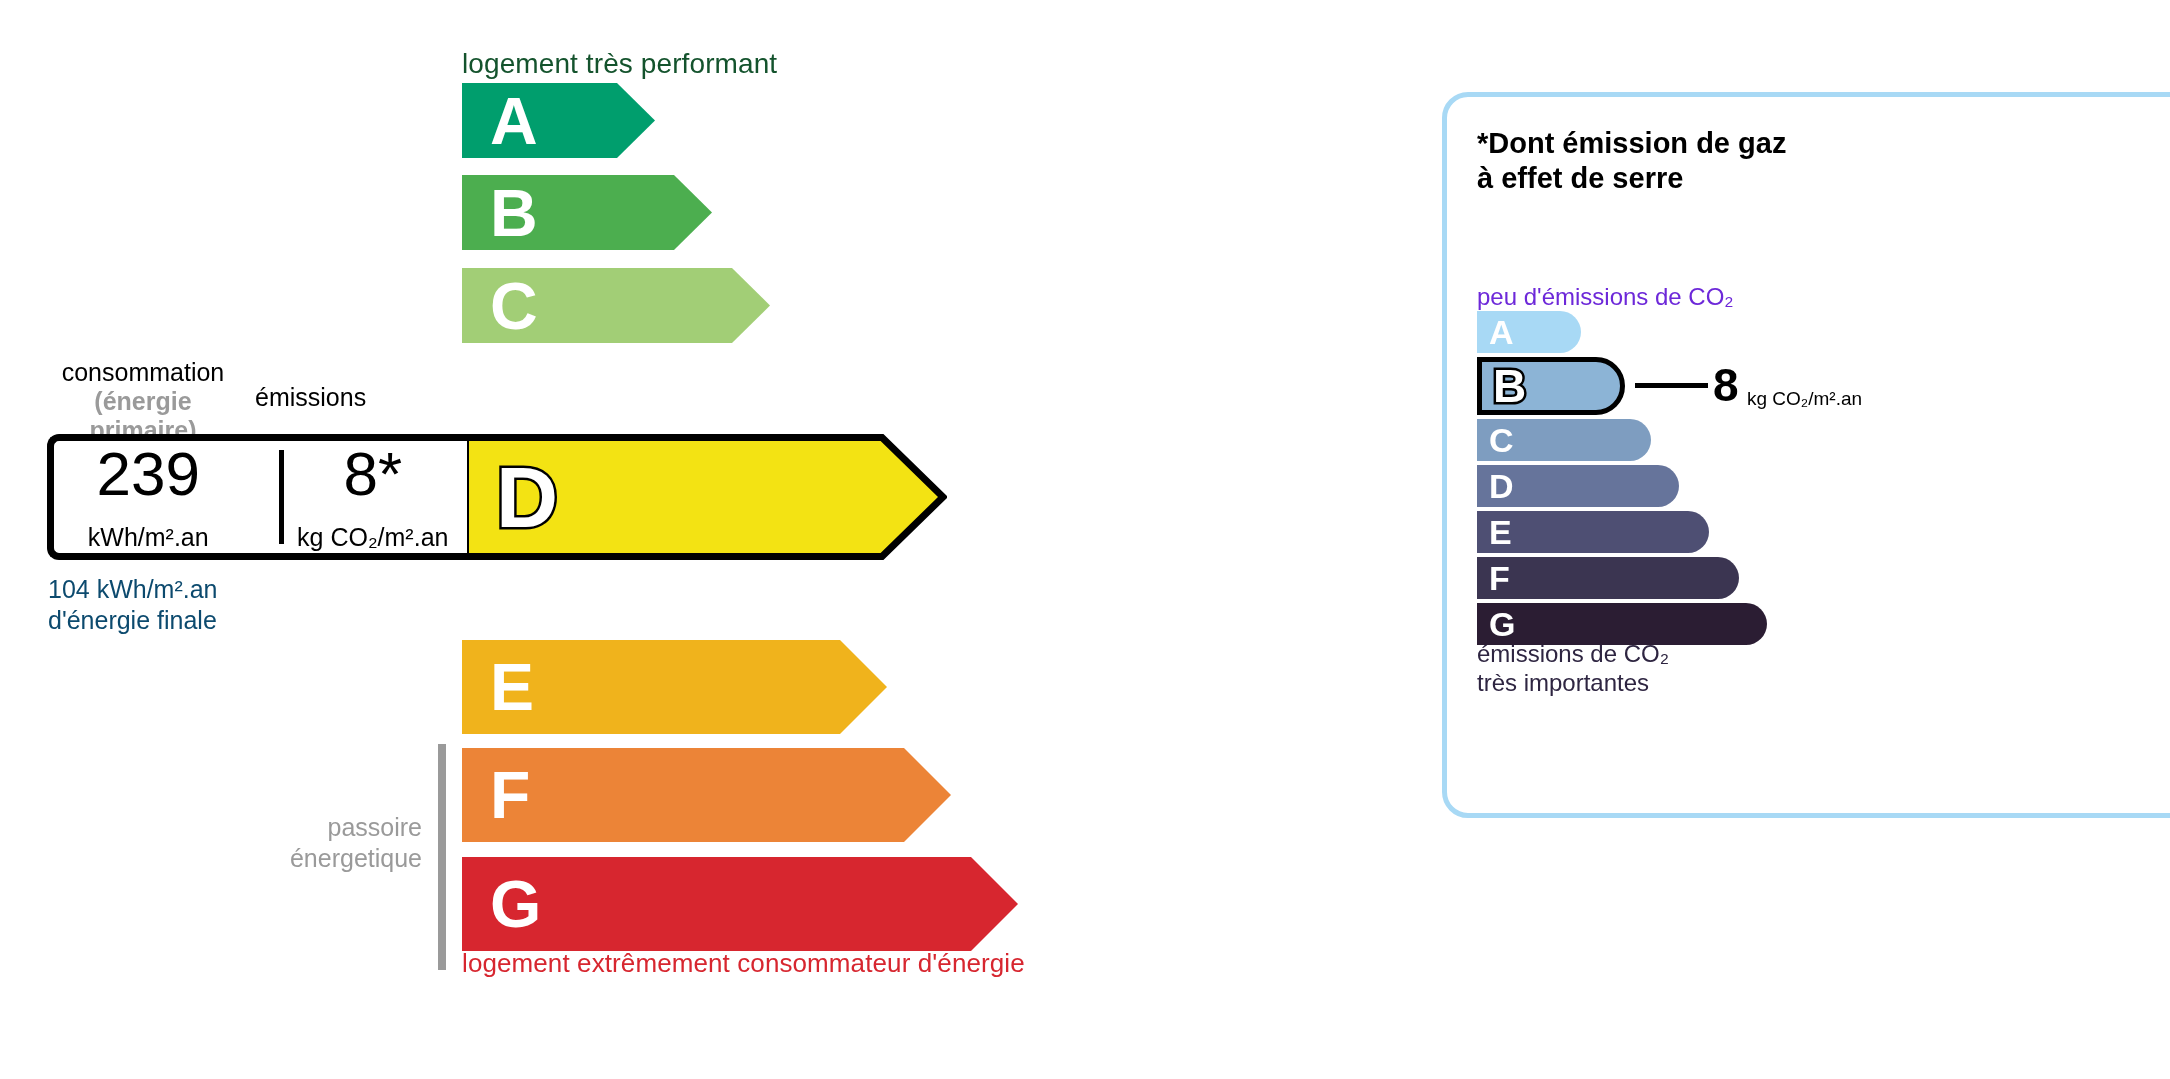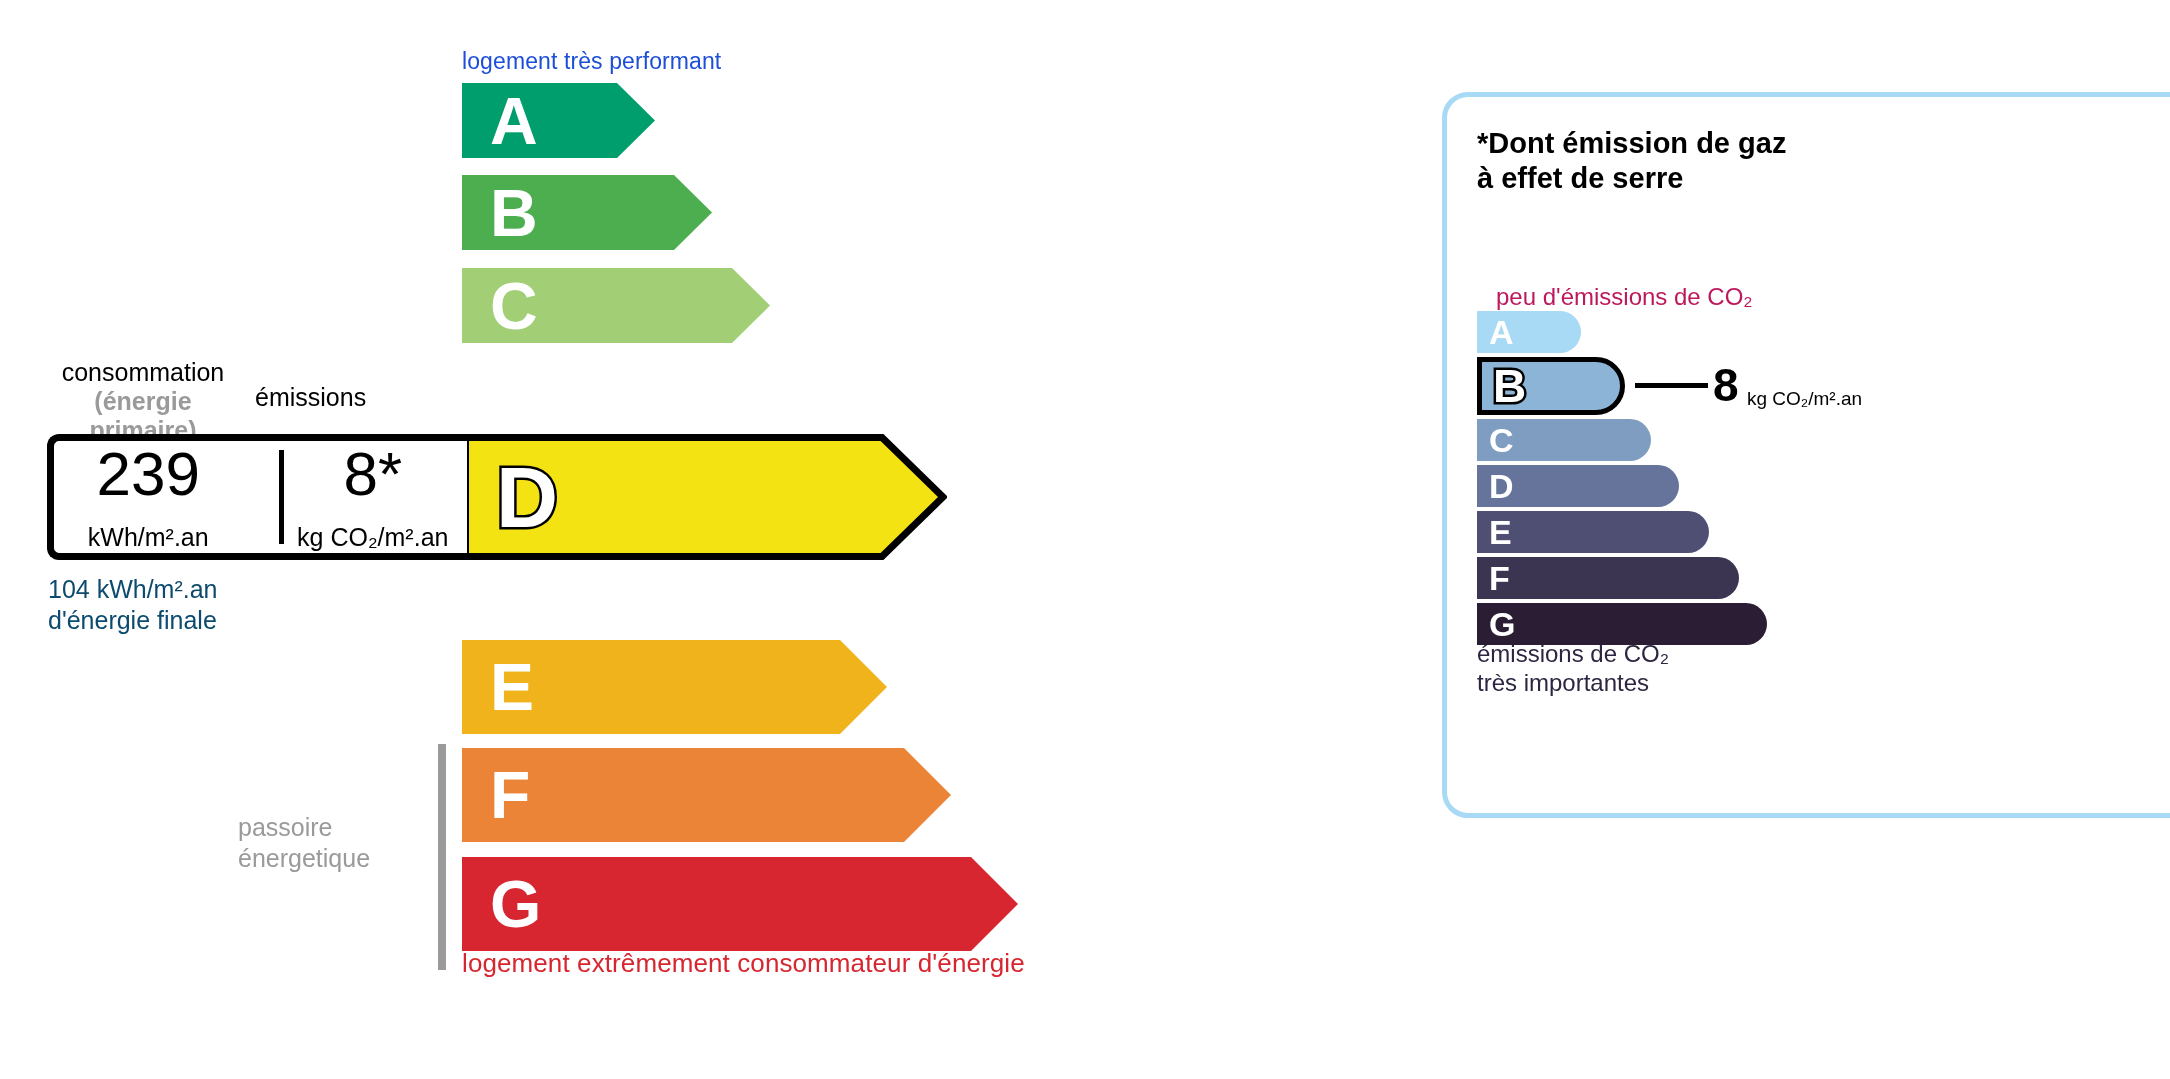--- a/index.html
+++ b/index.html
@@ -21,22 +21,22 @@
     inset: 0;
   }
 
   
   .abs { position: absolute; }
 
   
   .scale-caption-top {
     left: 462px;
     top: 48px;
-    font-size: 23px;
-    color: #1d4ed8;
+    font-size: 28px;
+    color: #14532d;
     white-space: nowrap;
     letter-spacing: .1px;
   }
   .scale-caption-bottom {
     left: 462px;
     top: 948px;
     font-size: 26px;
     color: #d7262f;
     white-space: nowrap;
     letter-spacing: .1px;
@@ -145,21 +145,21 @@
     left: 438px;
     top: 744px;
     width: 8px;
     height: 226px;
     background: #9a9a9a;
   }
   .passoire-text {
     left: 238px;
     top: 812px;
     width: 184px;
-    text-align: left;
+    text-align: right;
     font-size: 25px;
     color: #9a9a9a;
     line-height: 1.25;
   }
 
   
   #ges-panel {
     position: absolute;
     left: 1442px;
     top: 92px;
@@ -177,23 +177,22 @@
     font-size: 29px;
     font-weight: bold;
     color: #000;
     line-height: 1.22;
   }
   #ges-top-caption {
     position: absolute;
     left: 30px;
     top: 186px;
     font-size: 24px;
-    color: #be185d;
+    color: #6d28d9;
     white-space: nowrap;
-    margin-left: 19px;
   }
   #ges-bottom-caption {
     position: absolute;
     left: 30px;
     top: 412px;
     font-size: 24px;
     color: #2e2541;
     line-height: 1.22;
   }
 

